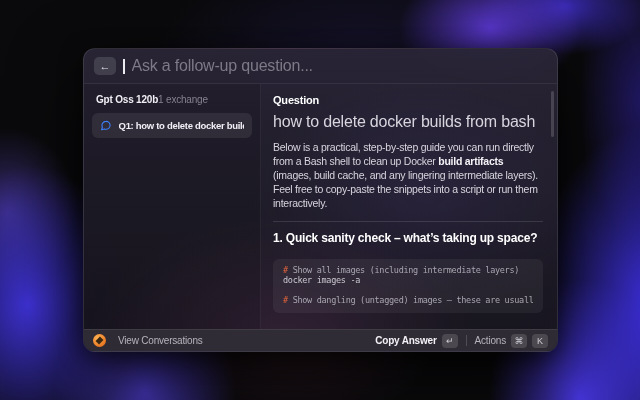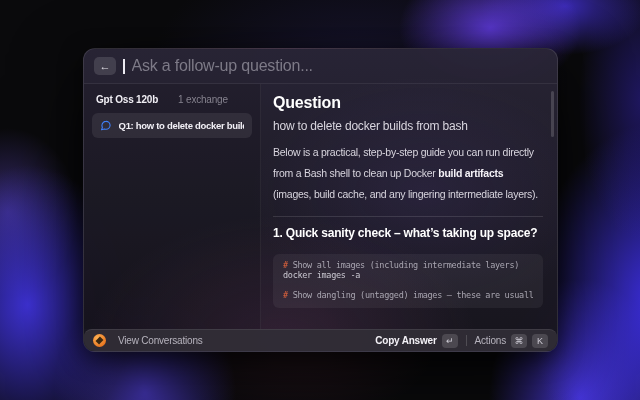--- a/index.html
+++ b/index.html
@@ -63,37 +63,37 @@
   .follow-input::placeholder { color: #7d7a87; }
 
   
   .body { flex: 1; display: flex; min-height: 0; }
 
   .sidebar {
     width: 177px; flex: 0 0 177px; padding: 8px;
     border-right: 1px solid rgba(255,255,255,0.06);
     background: rgba(0,0,0,0.10);
   }
-  .side-meta { display: flex; align-items: baseline; gap: 20px; padding: 2px 4px 8px; }
+  .side-meta { display: flex; align-items: baseline; gap: 0; padding: 2px 4px 8px; }
   .model-name { font-size: 10px; font-weight: bold; color: #f0eef4; }
   .exchange-count { font-size: 10px; color: #85828e; }
   .convo-item {
     height: 25px; border-radius: 6px; background: rgba(255,255,255,0.08);
     display: flex; align-items: center; gap: 7px; padding: 0 8px; cursor: pointer;
   }
   .convo-item .label {
     font-size: 9.5px; letter-spacing: -0.3px; font-weight: bold; color: #f2f0f6;
     white-space: nowrap; overflow: hidden;
   }
 
   .main { flex: 1; min-width: 0; padding: 10px 14px 0 12px; overflow: hidden; position: relative; }
-  .h-block { font-size: 16px; font-weight: bold; color: #ffffff; }
-  .q-text { margin-top: 7px; font-size: 12px; color: #d8d5de; }
+  .h-block { font-size: 11px; font-weight: bold; color: #ffffff; }
+  .q-text { margin-top: 7px; font-size: 16px; color: #d8d5de; }
   .h-answer { margin-top: 17px; }
-  .p-answer { margin-top: 9px; font-size: 10.5px; line-height: 21px; color: #d8d5de; letter-spacing: -0.25px; }
+  .p-answer { margin-top: 9px; font-size: 10.5px; line-height: 14px; color: #d8d5de; letter-spacing: -0.25px; }
   .p-answer b { color: #f4f2f7; }
   .rule { border: none; border-top: 1px solid rgba(255,255,255,0.12); margin: 11px 0 9px; }
   .h-section { font-size: 12px; }
 
   .code-block {
     margin-top: 14px; background: rgba(255,255,255,0.055);
     border-radius: 6px; padding: 6px 10px 8px;
     font-family: "DejaVu Sans Mono", monospace;
     font-size: 8.5px; letter-spacing: -0.3px;
   }
@@ -107,21 +107,20 @@
     border-radius: 2px; background: rgba(255,255,255,0.16);
   }
 
   
   .ftr {
     height: 22px; flex: 0 0 22px;
     display: flex; align-items: center;
     padding: 0 9px;
     background: rgba(49,46,54,0.92);
     border-top: 1px solid rgba(255,255,255,0.08);
-    border-radius: 8px;
   }
   .provider-icon {
     width: 13px; height: 13px; border-radius: 50%;
     background: radial-gradient(circle at 35% 30%, #ffb254, #e8751f 75%);
     display: inline-flex; align-items: center; justify-content: center;
     margin-right: 7px; flex: 0 0 13px;
   }
   .provider-icon .diamond { width: 5px; height: 5px; background: #3c2810; transform: rotate(45deg) scaleY(1.25); }
   .ftr-text { font-size: 10px; color: #b6b3bd; }
   .ftr-btn {
@@ -167,20 +166,21 @@
         </svg>
         <span class="label">Q1: how to delete docker builds...</span>
       </div>
     </div>
 
     <div class="main">
       <div class="h-block">Question</div>
       <div class="q-text">how to delete docker builds from bash</div>
 
       <div class="p-answer"><span>Below is a practical, step-by-step guide you can run directly from a Bash shell to clean up Docker </span><b>build artifacts</b><span> (images, build cache, and any lingering intermediate layers).</span></div>
+      <div class="p-answer" style="margin-top:0">Feel free to copy-paste the snippets into a script or run them interactively.</div>
 
       <hr class="rule">
 
       <div class="h-block h-section">1. Quick sanity check – what’s taking up space?</div>
 
       <div class="code-block">
         <div class="code-line"><span class="code-hash">#</span><span class="comment"> Show all images (including intermediate layers)</span></div>
         <div class="code-line"><span class="cmd">docker images -a</span></div>
         <div class="code-line"><span></span></div>
         <div class="code-line"><span class="code-hash">#</span><span class="comment"> Show dangling (untagged) images – these are usually</span></div>

